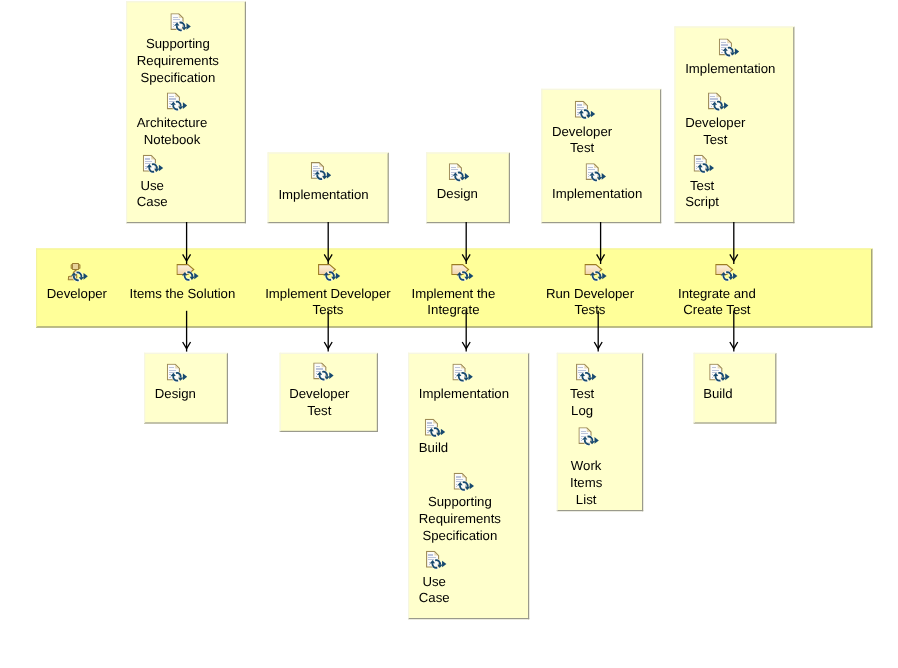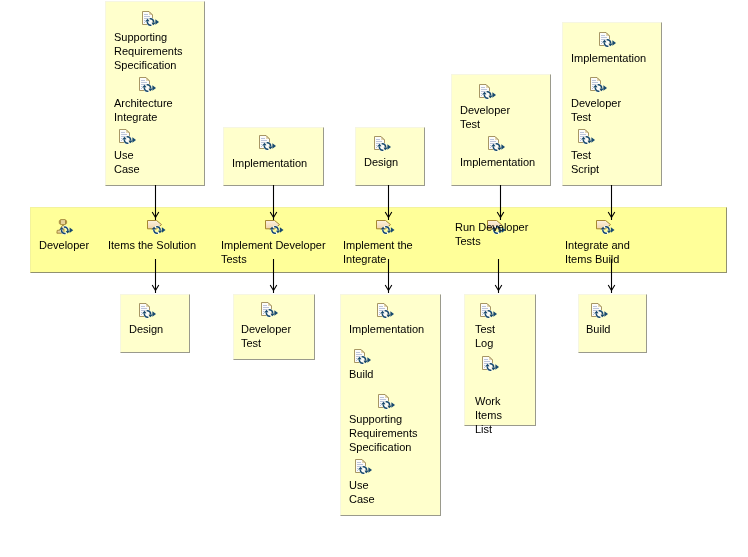--- a/index.html
+++ b/index.html
@@ -11,21 +11,21 @@
   .note{position:absolute;background:#ffffcc;box-sizing:border-box;
         border-top:1px solid #f6f6e2;border-left:1px solid #f6f6e2;
         border-right:1px solid #9a9a8c;border-bottom:1px solid #9a9a8c;}
   .band{position:absolute;background:#ffff99;box-sizing:border-box;
         border-top:1px solid #f3f39d;border-left:1px solid #f3f39d;
         border-right:1px solid #91916f;border-bottom:1px solid #91916f;}
 
   .entry{position:absolute;}
   .entry .ico{position:absolute;display:block;}
   .entry .lbl{position:absolute;font-size:11px;color:#000000;
-              line-height:14px;white-space:pre;}
+              line-height:14px;white-space:pre;text-align:center;}
   .arrow{position:absolute;overflow:visible;}
 </style>
 </head>
 <body>
 
 <div id="stage">
     <div class="band" style="left:30px;top:207px;width:697px;height:66px"></div>
     <div class="note" style="left:105px;top:1px;width:100px;height:185px"></div>
     <div class="note" style="left:223px;top:127px;width:101px;height:59px"></div>
     <div class="note" style="left:355px;top:127px;width:70px;height:59px"></div>
@@ -134,21 +134,21 @@
             </g>
             <g fill="#17496f">
               <path d="M5.6 7.7 L7.5 10.3 L3.0 10.5 Z"></path>
               <path d="M11.4 14.3 L9.5 11.7 L14.0 11.5 Z"></path>
               <path d="M17.0 11.0 L13.4 8.2 L13.4 13.8 Z"></path>
             </g>
           </g>
         </svg>
       </span>
       <span class="lbl" style="left:114px;top:96px">Architecture
-Integrate</span>
+Notebook</span>
     </div>
     <div class="entry" style="left:0;top:0">
       <span style="position:absolute;left:119px;top:129px">
         <svg class="ico" width="22" height="19" viewBox="0 0 22 19">
           <path d="M0.5 0.5 H7.0 L10.5 4.0 V13.5 H0.5 Z" fill="#fcfcfa" stroke="#9d8a56" stroke-width="0.9"></path>
           <path d="M7.0 0.6 L7.0 4.0 L10.4 4.0 Z" fill="#e7d9b4"></path>
           <path d="M7.0 0.6 L10.4 4.0" stroke="#9d8a56" stroke-width="0.8" fill="none"></path>
           <g fill="#bcc4da" shape-rendering="crispEdges">
             <rect x="2" y="3" width="4" height="1"></rect>
             <rect x="2" y="5" width="6" height="1"></rect>
@@ -655,21 +655,21 @@
               <path d="M11.6 11.7 A3.2 3.2 0 0 0 7.6 7.9"></path>
             </g>
             <g fill="#17496f">
               <path d="M5.6 7.7 L7.5 10.3 L3.0 10.5 Z"></path>
               <path d="M11.4 14.3 L9.5 11.7 L14.0 11.5 Z"></path>
               <path d="M17.0 11.0 L13.4 8.2 L13.4 13.8 Z"></path>
             </g>
           </g>
         </svg>
       </span>
-      <span class="lbl" style="left:475px;top:394px">Work
+      <span class="lbl" style="left:475px;top:382px">Work
 Items
 List</span>
     </div>
     <div class="entry" style="left:0;top:0">
       <span style="position:absolute;left:591px;top:303px">
         <svg class="ico" width="22" height="19" viewBox="0 0 22 19">
           <path d="M0.5 0.5 H7.0 L10.5 4.0 V13.5 H0.5 Z" fill="#fcfcfa" stroke="#9d8a56" stroke-width="0.9"></path>
           <path d="M7.0 0.6 L7.0 4.0 L10.4 4.0 Z" fill="#e7d9b4"></path>
           <path d="M7.0 0.6 L10.4 4.0" stroke="#9d8a56" stroke-width="0.8" fill="none"></path>
           <g fill="#bcc4da" shape-rendering="crispEdges">
@@ -849,21 +849,21 @@
               </g>
               <g fill="#17496f">
                 <path d="M5.6 7.7 L7.5 10.3 L3.0 10.5 Z"></path>
                 <path d="M11.4 14.3 L9.5 11.7 L14.0 11.5 Z"></path>
                 <path d="M17.0 11.0 L13.4 8.2 L13.4 13.8 Z"></path>
               </g>
             </g>
           </g>
         </svg>
       </span>
-      <span class="lbl" style="left:455px;top:220px">Run Developer
+      <span class="lbl" style="left:455px;top:238px">Run Developer
 Tests</span>
     </div>
     <div class="entry" style="left:0;top:0">
       <span style="position:absolute;left:596px;top:220px">
         <svg class="ico" width="22" height="19" viewBox="0 0 22 19">
           <defs>
             <linearGradient id="tg" x1="0" y1="0" x2="0" y2="1">
               <stop offset="0" stop-color="#fcf1e0"></stop>
               <stop offset="0.55" stop-color="#f7e2c3"></stop>
               <stop offset="1" stop-color="#f0d3a8"></stop>
@@ -883,15 +883,15 @@
               <g fill="#17496f">
                 <path d="M5.6 7.7 L7.5 10.3 L3.0 10.5 Z"></path>
                 <path d="M11.4 14.3 L9.5 11.7 L14.0 11.5 Z"></path>
                 <path d="M17.0 11.0 L13.4 8.2 L13.4 13.8 Z"></path>
               </g>
             </g>
           </g>
         </svg>
       </span>
       <span class="lbl" style="left:565px;top:238px">Integrate and
-Items Build</span>
+Create Test</span>
     </div>
   </div>
 
 </body></html>

